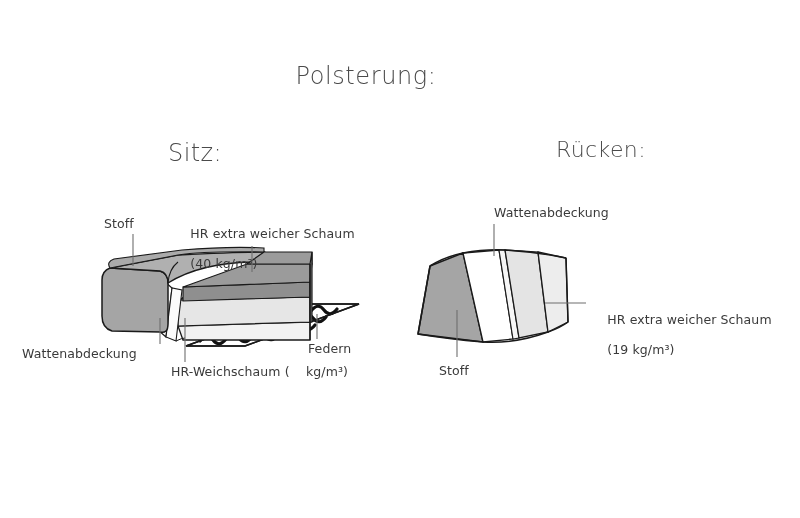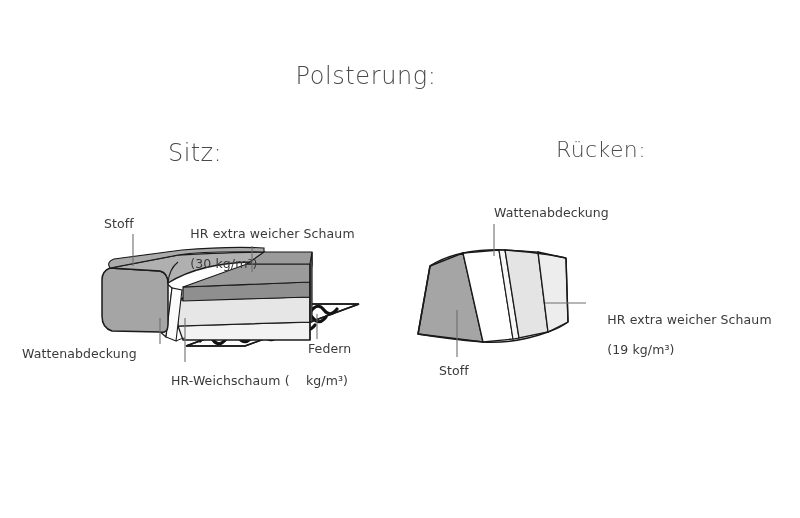--- a/index.html
+++ b/index.html
@@ -54,21 +54,21 @@
   #back-heading {
     left: 556px;
     top: 137px;
     font-size: 22px;
     letter-spacing: 0.4px;
   }
   
   #seat-lbl-stoff      { left: 104px; top: 216px; }
   #seat-lbl-hrsoft     { left: 174px; top: 211px; }
   #seat-lbl-watten     { left: 22px;  top: 346px; }
-  #seat-lbl-weich      { left: 171px; top: 373px; }
+  #seat-lbl-weich      { left: 171px; top: 364px; }
   #seat-lbl-federn     { left: 308px; top: 341px; }
   
   #back-lbl-watten     { left: 494px; top: 205px; }
   #back-lbl-hrsoft     { left: 591px; top: 297px; }
   #back-lbl-stoff      { left: 439px; top: 363px; }
 </style>
 </head>
 <body>
 
 <div id="stage">
@@ -178,21 +178,21 @@
       <line x1="494" y1="224" x2="494" y2="256"></line>
       <line x1="545" y1="303" x2="586" y2="303"></line>
       <line x1="457" y1="310" x2="457" y2="357"></line>
     </g>
   </svg>
 
   <div class="lbl" id="seat-lbl-stoff">Stoff</div>
 
   <div class="lbl" id="seat-lbl-hrsoft">
     <span>HR extra weicher Schaum</span><br>
-    <span>(30 kg/m³)</span>
+    <span>(40 kg/m³)</span>
   </div>
 
   <div class="lbl" id="seat-lbl-watten">Wattenabdeckung</div>
 
   <div class="lbl" id="seat-lbl-weich">HR-Weichschaum (    kg/m³)</div>
 
   <div class="lbl" id="seat-lbl-federn">Federn</div>
 
   <div class="lbl" id="back-lbl-watten">Wattenabdeckung</div>
 

